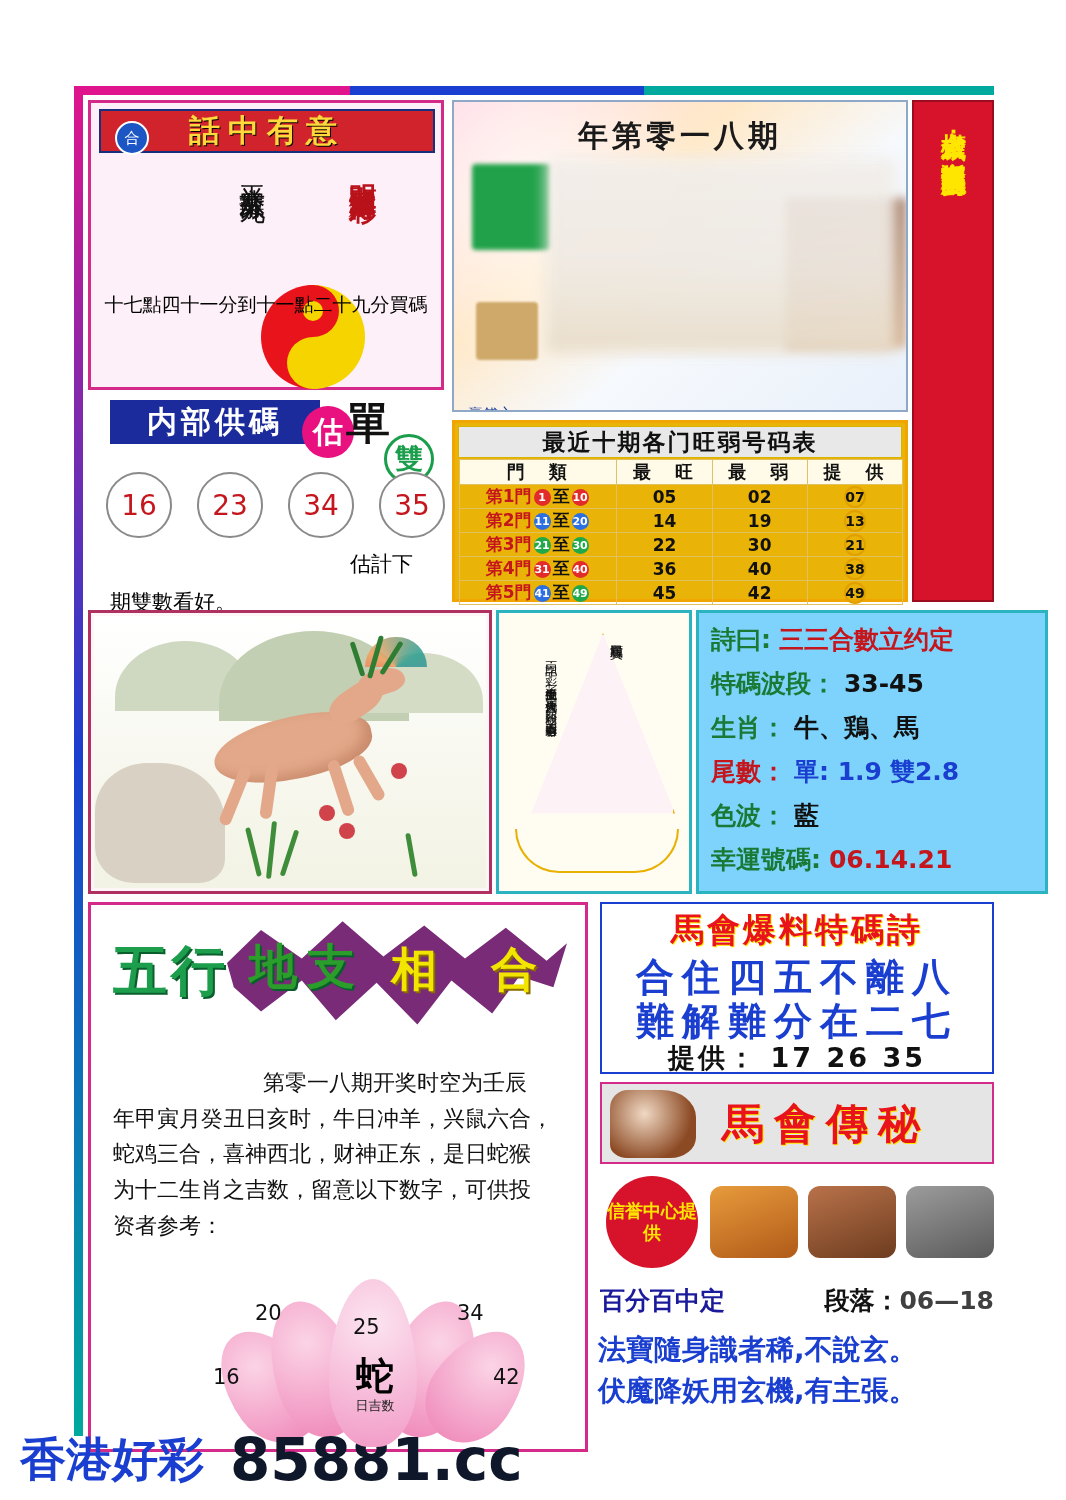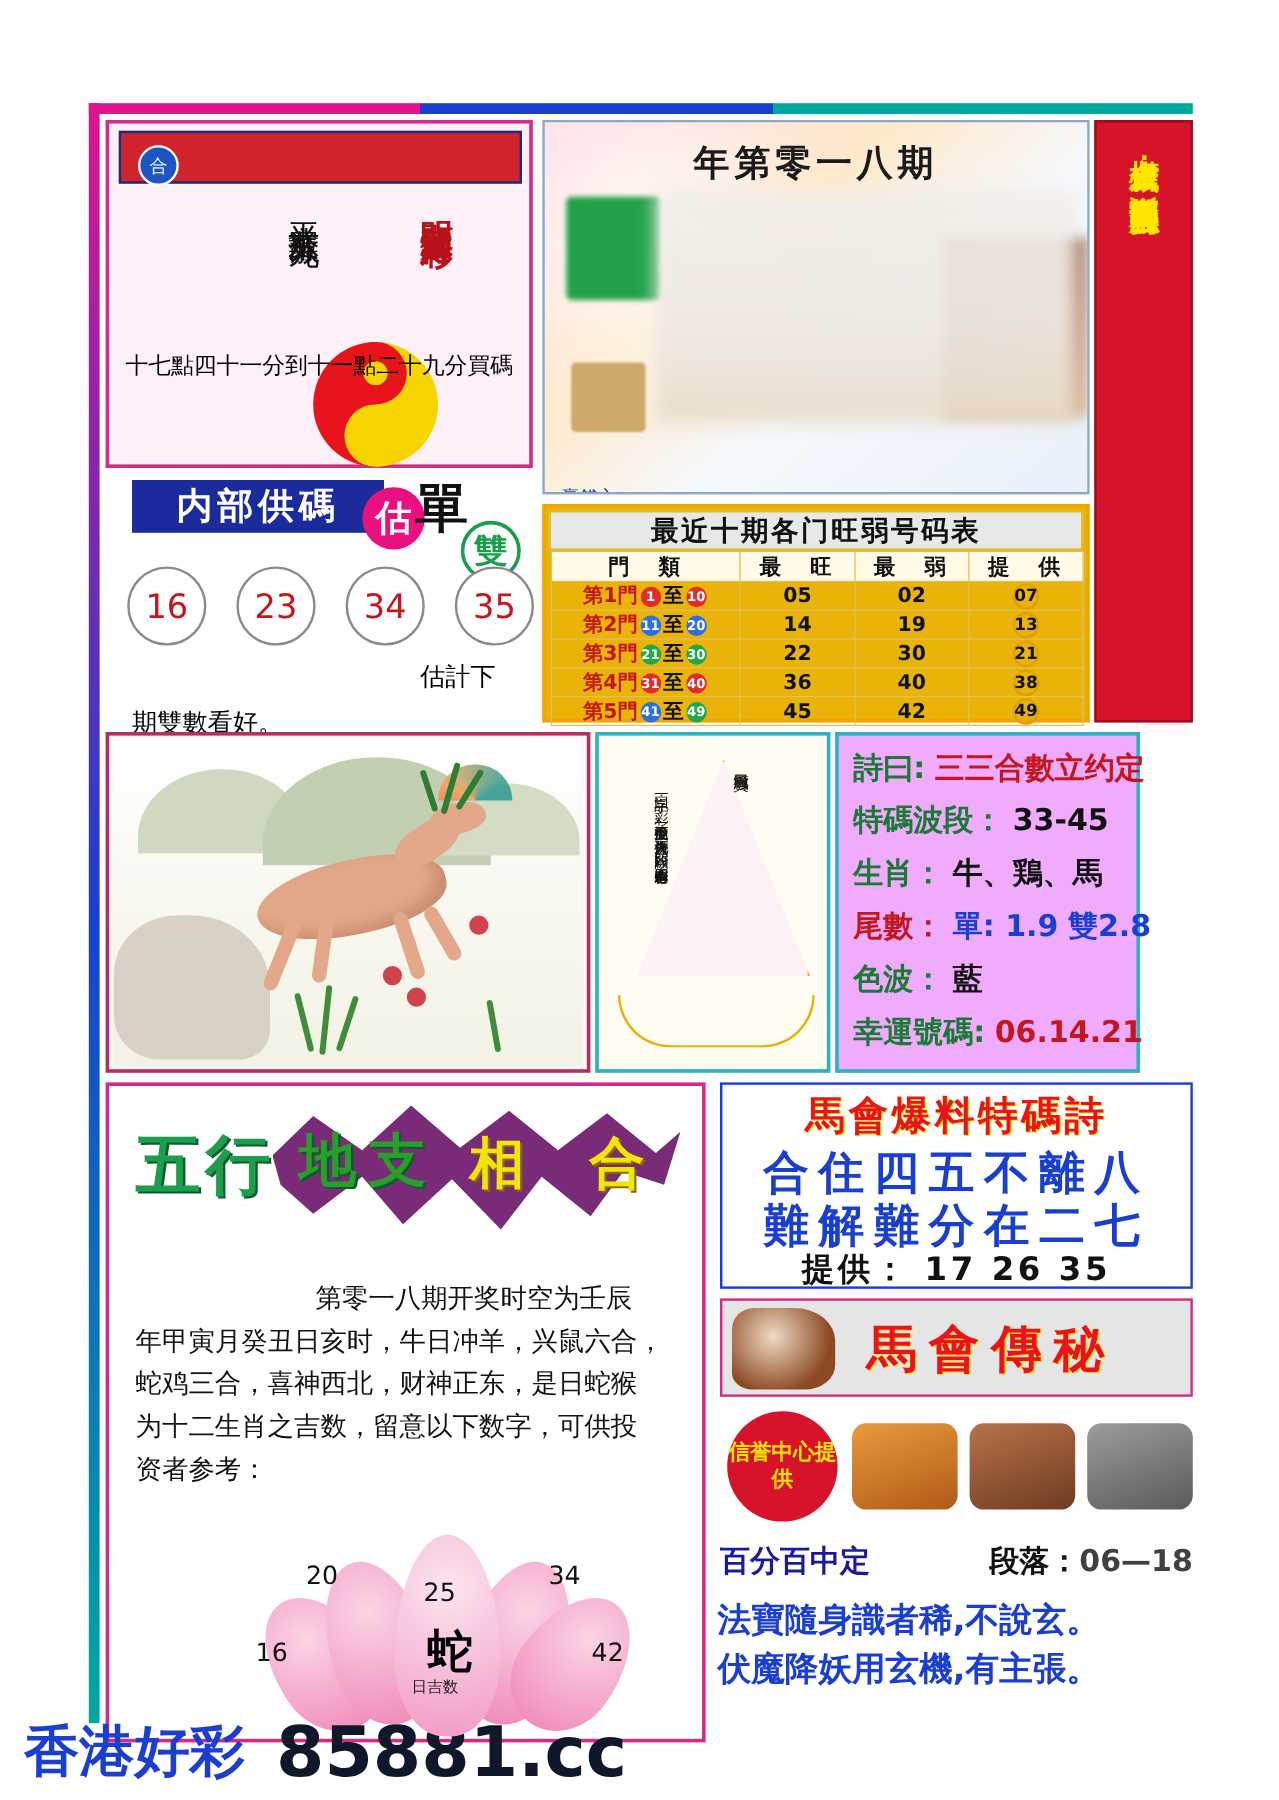--- a/index.html
+++ b/index.html
@@ -271,22 +271,22 @@
     font-size: 13px; color: #111;
   }
   .boat {
     position: absolute; bottom: 18px; left: 16px; width: 164px; height: 44px;
     border: 2px solid #e8b000; border-top: none;
     border-radius: 0 0 70px 70px; background: #fffdf2;
   }
 
   
   .panel-poem {
-    position: absolute; top: 610px; left: 696px; width: 254px; height: 284px;
-    border: 3px solid #2bb3c0; background: #f0abfc;
+    position: absolute; top: 610px; left: 696px; width: 352px; height: 284px;
+    border: 3px solid #2bb3c0; background: #7dd3fc;
     padding: 10px 12px;
   }
   .poem-row { font-size: 25px; margin-bottom: 11px; white-space: nowrap; }
   .poem-label { color: #1a7a35; font-weight: bold; }
   .poem-val { color: #c4161c; font-weight: bold; }
   .poem-val-blue { color: #1a3fd0; font-weight: bold; }
   .poem-val-black { color: #111; font-weight: bold; }
 
   
   .panel-wuxing {
@@ -335,21 +335,21 @@
     border-radius: 50% 50% 46% 46% / 62% 62% 38% 38%;
     background: radial-gradient(circle at 50% 26%, #fce4f0, #f29ac6);
     z-index: 3;
   }
   .lotus-num { position: absolute; font-size: 21px; color: #111; z-index: 5; }
   .lotus-snake {
     position: absolute; left: 128px; top: 78px; width: 52px; text-align: center;
     font-size: 38px; font-weight: bold; color: #000; z-index: 6;
   }
   .lotus-sub {
-    position: absolute; left: 122px; top: 124px; width: 64px; 
+    position: absolute; left: 122px; top: 124px; width: 64px; text-align: center;
     font-size: 13px; color: #222; z-index: 6;
   }
 
   
   .panel-mhbl {
     position: absolute; top: 902px; left: 600px; width: 394px; height: 172px;
     border: 2px solid #1a3fd0; background: #fff;
   }
   .mhbl-title {
     position: absolute; top: 4px; left: 0; width: 100%;
@@ -429,20 +429,21 @@
 <body>
 
 <div class="page">
 
   <div class="rainbow-bar"></div>
   <div class="left-edge-bar"></div>
 
   <div class="panel-hzyy">
     <div class="hzyy-title">
       <div class="hzyy-badge">合</div>
+      <div class="hzyy-title-text">話中有意</div>
     </div>
     <div class="hzyy-left vtext">平定八業分散九</div>
     <div class="hzyy-right vtext">明顯追加博好彩</div>
     <div class="taiji">
       <div class="d1"></div>
         <div class="d2"></div>
     </div>
   </div>
   <div class="hzyy-foot">十七點四十一分到十一點二十九分買碼</div>
 

